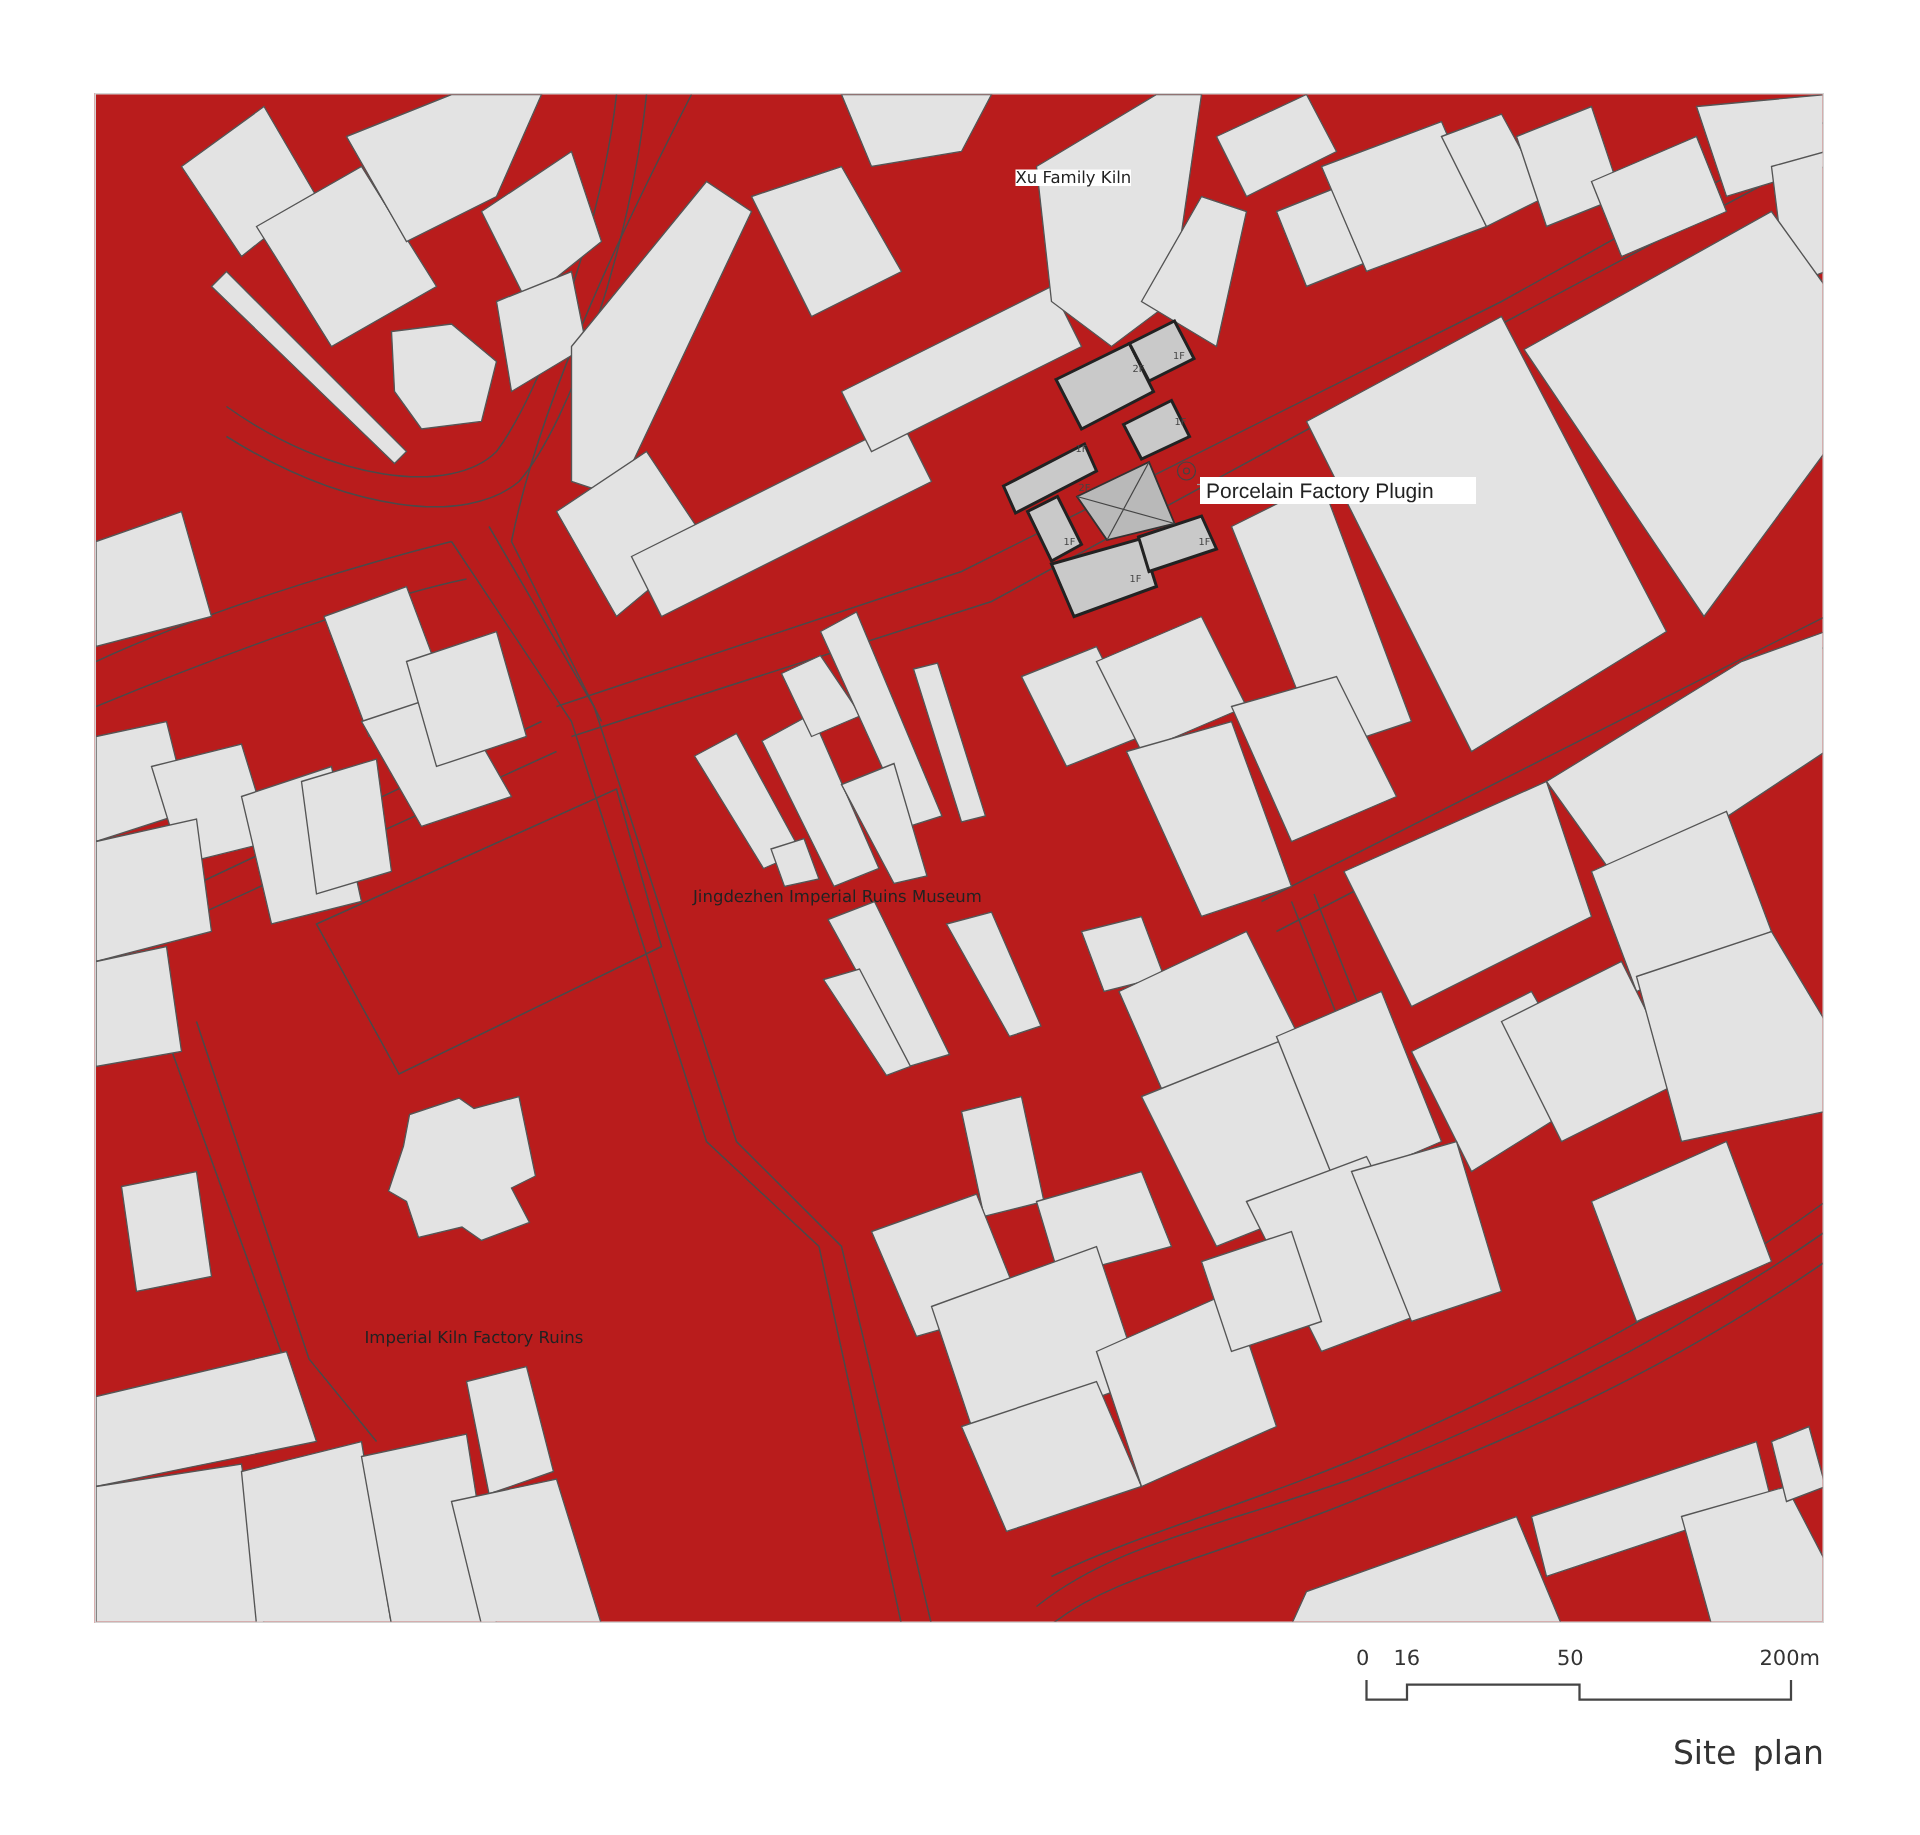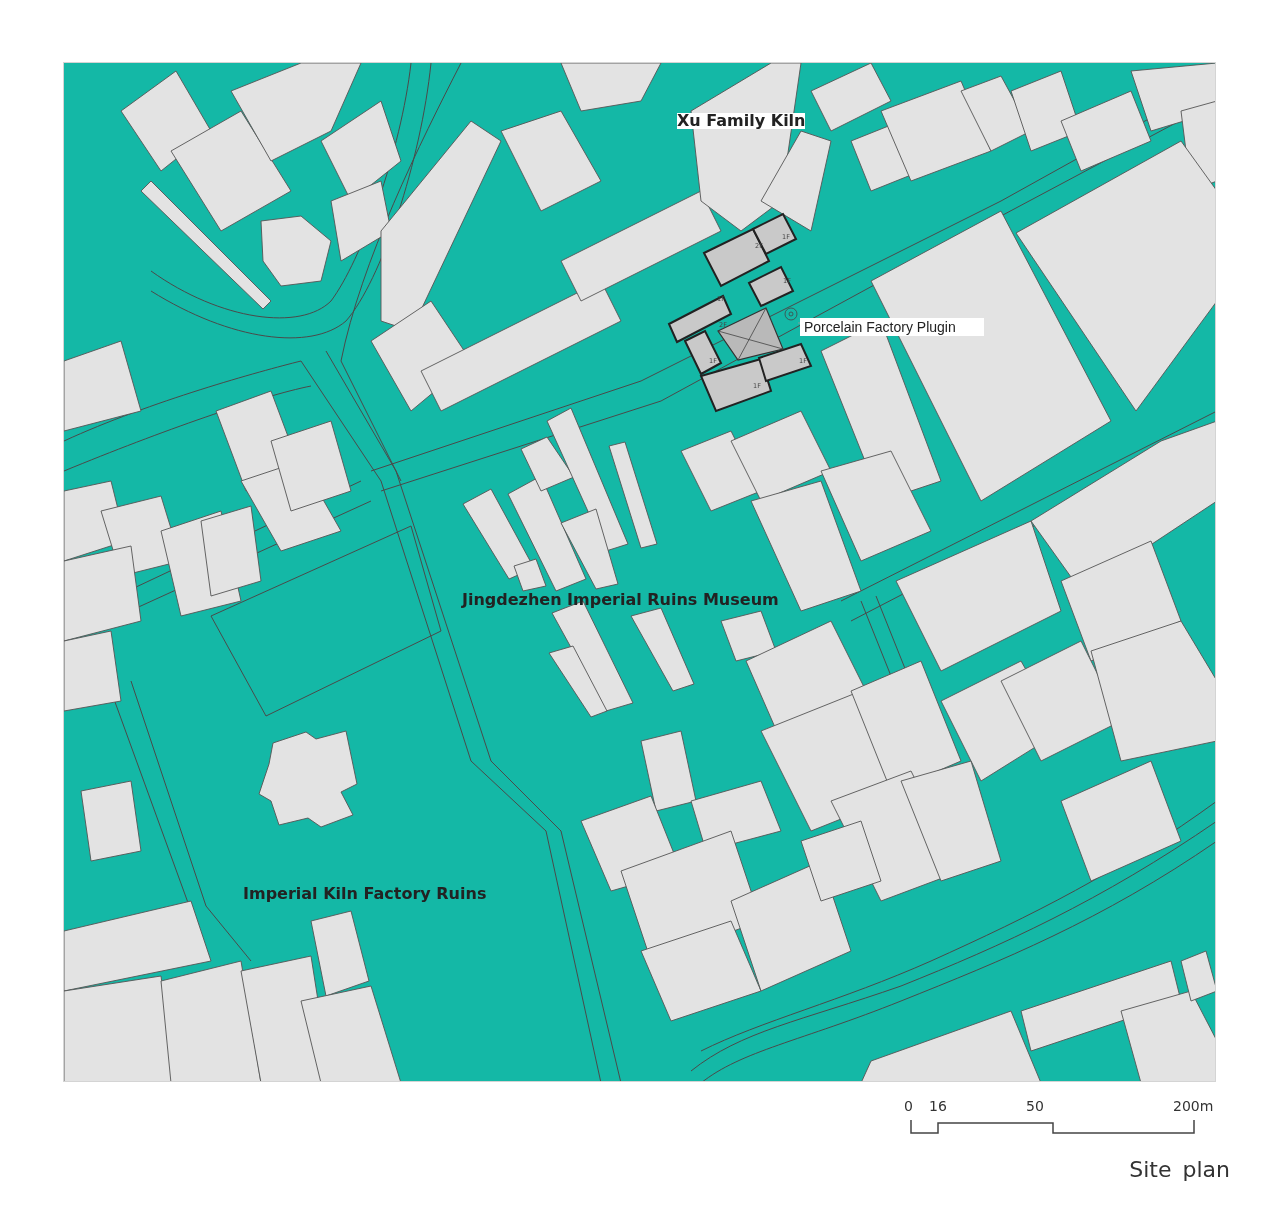--- a/index.html
+++ b/index.html
@@ -1,26 +1,26 @@
 <!DOCTYPE html>
 <html><head>
 <meta charset="utf-8">
 <style>
   html, body { margin: 0; padding: 0; background: #ffffff; }
   body { width: 1280px; height: 1223px; position: relative; overflow: hidden;
          font-family: "DejaVu Sans", sans-serif; }
   #map-frame { position: absolute; left: 63px; top: 62px; width: 1153px; height: 1020px;
-               border: 1.5px solid #d4d4d4; box-sizing: border-box; overflow: hidden; background: #14b8a6; }
+               border: 1.5px solid #d4d4d4; box-sizing: border-box; overflow: hidden; background: #b91c1c; }
   #map-frame svg { position: absolute; left: -63px; top: -62px; }
   .lbl { position: absolute; color: #222; white-space: nowrap; background: #fff; line-height: 1; }
-  .lbl-sans { font-family: "DejaVu Sans", sans-serif; font-size: 16px; font-weight: bold; }
+  .lbl-sans { font-family: "DejaVu Sans", sans-serif; font-size: 11px; }
   .lbl-arial { font-family: "Liberation Sans", sans-serif; font-size: 14px; padding: 2px 4px; }
   .scale { position: absolute; left: 900px; top: 1098px; width: 320px; height: 50px; }
   .scale .tick { position: absolute; top: 0; font-size: 14px; color: #333; font-family: "DejaVu Sans", sans-serif; }
-  .title { position: absolute; right: 50px; top: 1157px; font-size: 22px; color: #333;
+  .title { position: absolute; right: 64px; top: 1157px; font-size: 22px; color: #333;
            font-family: "DejaVu Sans", sans-serif; word-spacing: 4px; text-align: right; }
 </style>
 </head>
 <body>
 
 <div id="map-frame">
   <svg width="1280" height="1223" viewBox="0 0 1280 1223" xmlns="http://www.w3.org/2000/svg">
     <g fill="none" stroke="#4a4a4a" stroke-width="1">
 
       <path d="M410 62 C 400 150, 360 260, 330 300 C 300 330, 220 320, 150 270"></path>
@@ -179,20 +179,20 @@
 </div>
 
 <span class="lbl lbl-sans" style="left:677px; top:113px;">Xu Family Kiln</span>
 <span class="lbl lbl-arial" style="left:800px; top:318px; padding-right:28px;">Porcelain Factory Plugin</span>
 <span class="lbl lbl-sans" style="left:462px; top:592px; background:transparent;">Jingdezhen Imperial Ruins Museum</span>
 <span class="lbl lbl-sans" style="left:243px; top:855px; background:transparent;margin-top:31px;">Imperial Kiln Factory Ruins</span>
 
 <div class="scale">
   <span class="tick" style="left:4px;">0</span>
   <span class="tick" style="left:29px;">16</span>
-  <span class="tick" style="left:126px;text-align:center;">50</span>
+  <span class="tick" style="left:138px;text-align:center;">50</span>
   <span class="tick" style="left:273px;">200m</span>
   <svg width="320" height="50" style="position:absolute;left:0;top:0;">
     <polyline points="11,22 11,35 38,35 38,25 153,25 153,35 294,35 294,22" fill="none" stroke="#444" stroke-width="1.5"></polyline>
   </svg>
 </div>
 
 <div class="title">Site plan</div>
 
 </body></html>

